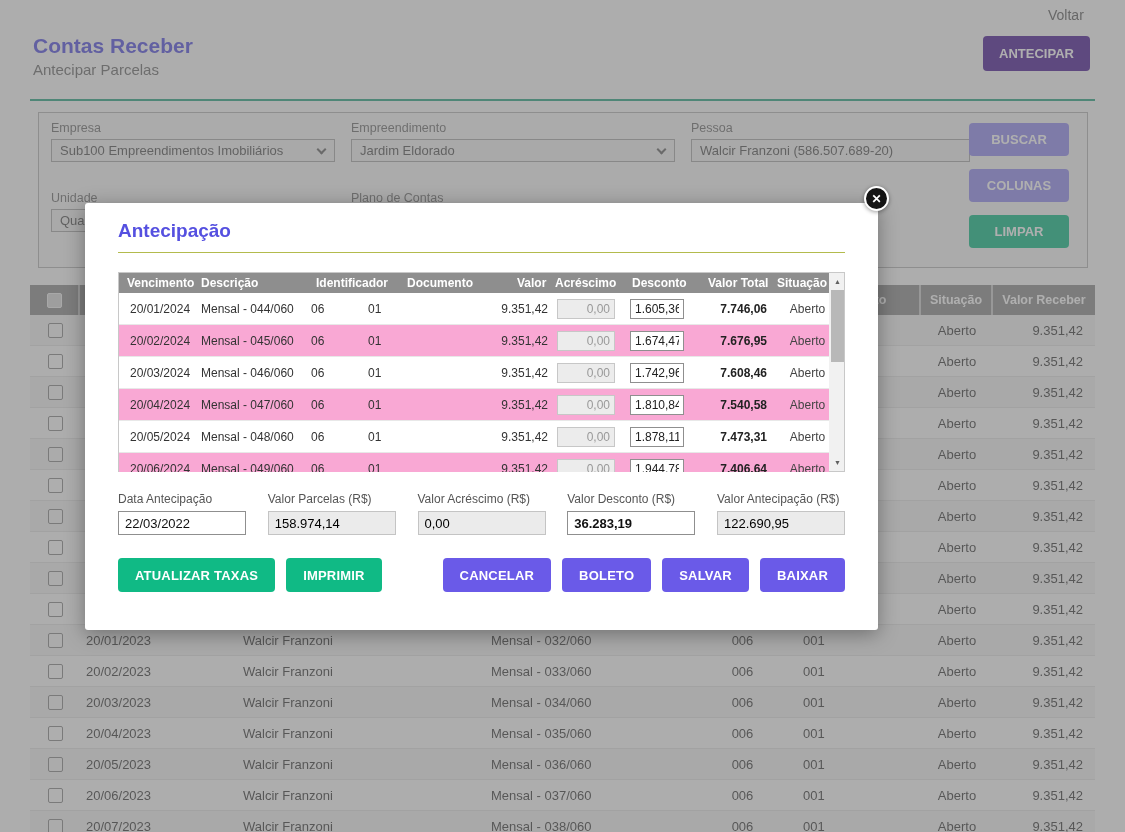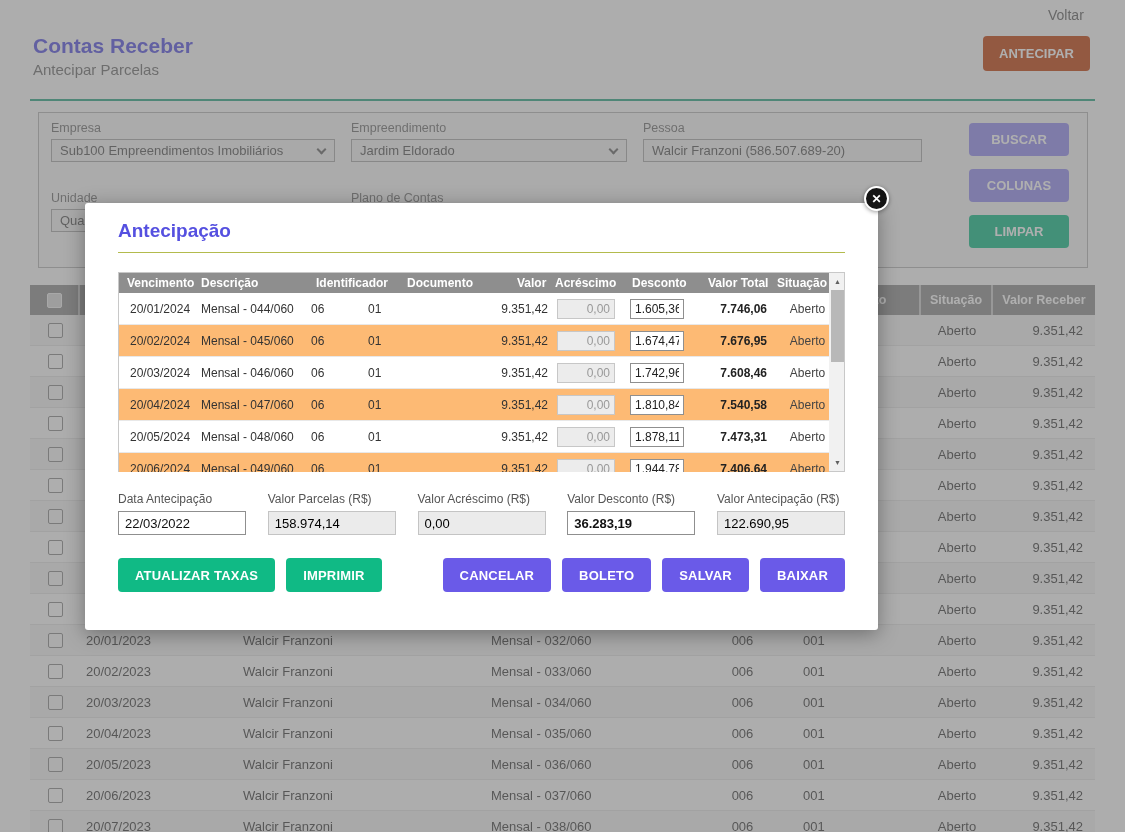--- a/index.html
+++ b/index.html
@@ -5,36 +5,36 @@
   * { margin:0; padding:0; box-sizing:border-box; }
   html,body { width:1125px; height:832px; overflow:hidden; }
   body { font-family:"Liberation Sans", sans-serif; background:#fafafa; position:relative; }
 
   
   .voltar { position:absolute; top:7px; left:1048px; font-size:14px; color:#5f5f5f; cursor:pointer; }
   .page-title { position:absolute; top:34px; left:33px; font-size:21px; font-weight:bold; color:#5550e0; }
   .page-subtitle { position:absolute; top:61px; left:33px; font-size:15px; color:#6e6e6e; }
   .btn { display:flex; align-items:center; justify-content:center; color:#fff; font-weight:bold;
          font-size:13px; border:none; border-radius:4px; cursor:pointer; font-family:inherit; }
-  .antecipar-btn { position:absolute; top:36px; left:983px; width:107px; height:35px; background:#c2410c; }
+  .antecipar-btn { position:absolute; top:36px; left:983px; width:107px; height:35px; background:#4c1d95; }
   .teal-line { position:absolute; top:99px; left:30px; width:1065px; height:0; border-top:2px solid #2ba583; }
 
   
   .filter-panel { position:absolute; top:112px; left:38px; width:1050px; height:156px;
                   background:#f7f7f7; border:1px solid #b5b5b5;padding-left:44px; }
   .f-row { position:absolute; left:12px; display:flex; gap:16px; }
   .f-row.r1 { top:8px; } .f-row.r2 { top:78px; }
   .f-group { display:flex; flex-direction:column; }
   .f-label { font-size:12.5px; color:#707070; margin-bottom:4px; }
   .f-select { position:relative; height:23px; background:#f1f1f1; border:1px solid #a8a8a8;
               display:flex; align-items:center; padding:0 24px 0 8px; font-size:13px; color:#555;
               cursor:pointer; white-space:nowrap; overflow:hidden; }
   .f-input { height:23px; background:#f1f1f1; border:1px solid #a8a8a8; display:flex; align-items:center;
              padding:0 8px; font-size:13px; color:#555; }
-  .w-emp { width:284px;align-items:center; } .w-empr { width:276px; } .w-pes { width:279px; }
+  .w-emp { width:284px;align-items:center; } .w-empr { width:324px; } .w-pes { width:279px; }
   .chev { position:absolute; right:9px; top:6px; width:7px; height:7px;
           border-right:2px solid #666; border-bottom:2px solid #666; transform:rotate(45deg); }
   .side-btns { position:absolute; top:10px; left:930px; display:flex; flex-direction:column; gap:13px; }
   .side-btns .btn { width:100px; height:33px; }
   .purple-lt { background:#938cf0; }
   .teal { background:#10ba85; }
 
   
   .back-table { position:absolute; top:285px; left:30px; width:1065px; }
   .bt-header { display:flex; height:30px; background:#8e8e8e; align-items:center; }
@@ -66,21 +66,21 @@
   
   .mtable { position:absolute; top:69px; left:33px; width:727px; height:200px; display:flex;
             border:1px solid #c8c8c8; }
   .mgrid { width:710px; }
   .m-head { position:relative; height:20px; background:#8e8e8e; }
   .m-head span { position:absolute; top:0; height:20px; line-height:20px; color:#fff;
                  font-size:12px; font-weight:bold; white-space:nowrap; }
   .m-body { height:179px; overflow:hidden; }
   .m-row { display:flex; align-items:center; height:32px; font-size:12px; color:#333;
            border-bottom:1px solid #e8e8e8; }
-  .m-row.even { background:#fdba74; }
+  .m-row.even { background:#f9a8d4; }
   .c0{width:82px;padding-left:11px;} .c1{width:110px;} .c2{width:42px;} .c3{width:67px;padding-left:15px;}
   .c4{width:134px;text-align:right;padding-right:6px;} .c5{width:72px;} .c6{width:72px;}
   .c7{width:88px;text-align:right;padding-right:19px;font-weight:bold;color:#222;}
   .c8{width:43px;text-align:center;color:#444;}
   .inp-s { height:20px; font-size:12px; text-align:right; padding:0 4px; font-family:inherit; }
   .acresc-inp { width:58px; margin-left:3px; background:#ececec; border:1px solid #c7c7c7; color:#999; }
   .desc-inp { width:54px; margin-left:4px; background:#fff; border:1px solid #8f8f8f; color:#222; }
   .mscroll { width:17px; height:198px; background:#f1f1f1; position:relative; }
   .sc-up,.sc-down { position:absolute; left:0; width:17px; height:15px; display:flex; align-items:center;
                     justify-content:center; font-size:7px; color:#606060; cursor:pointer; }

